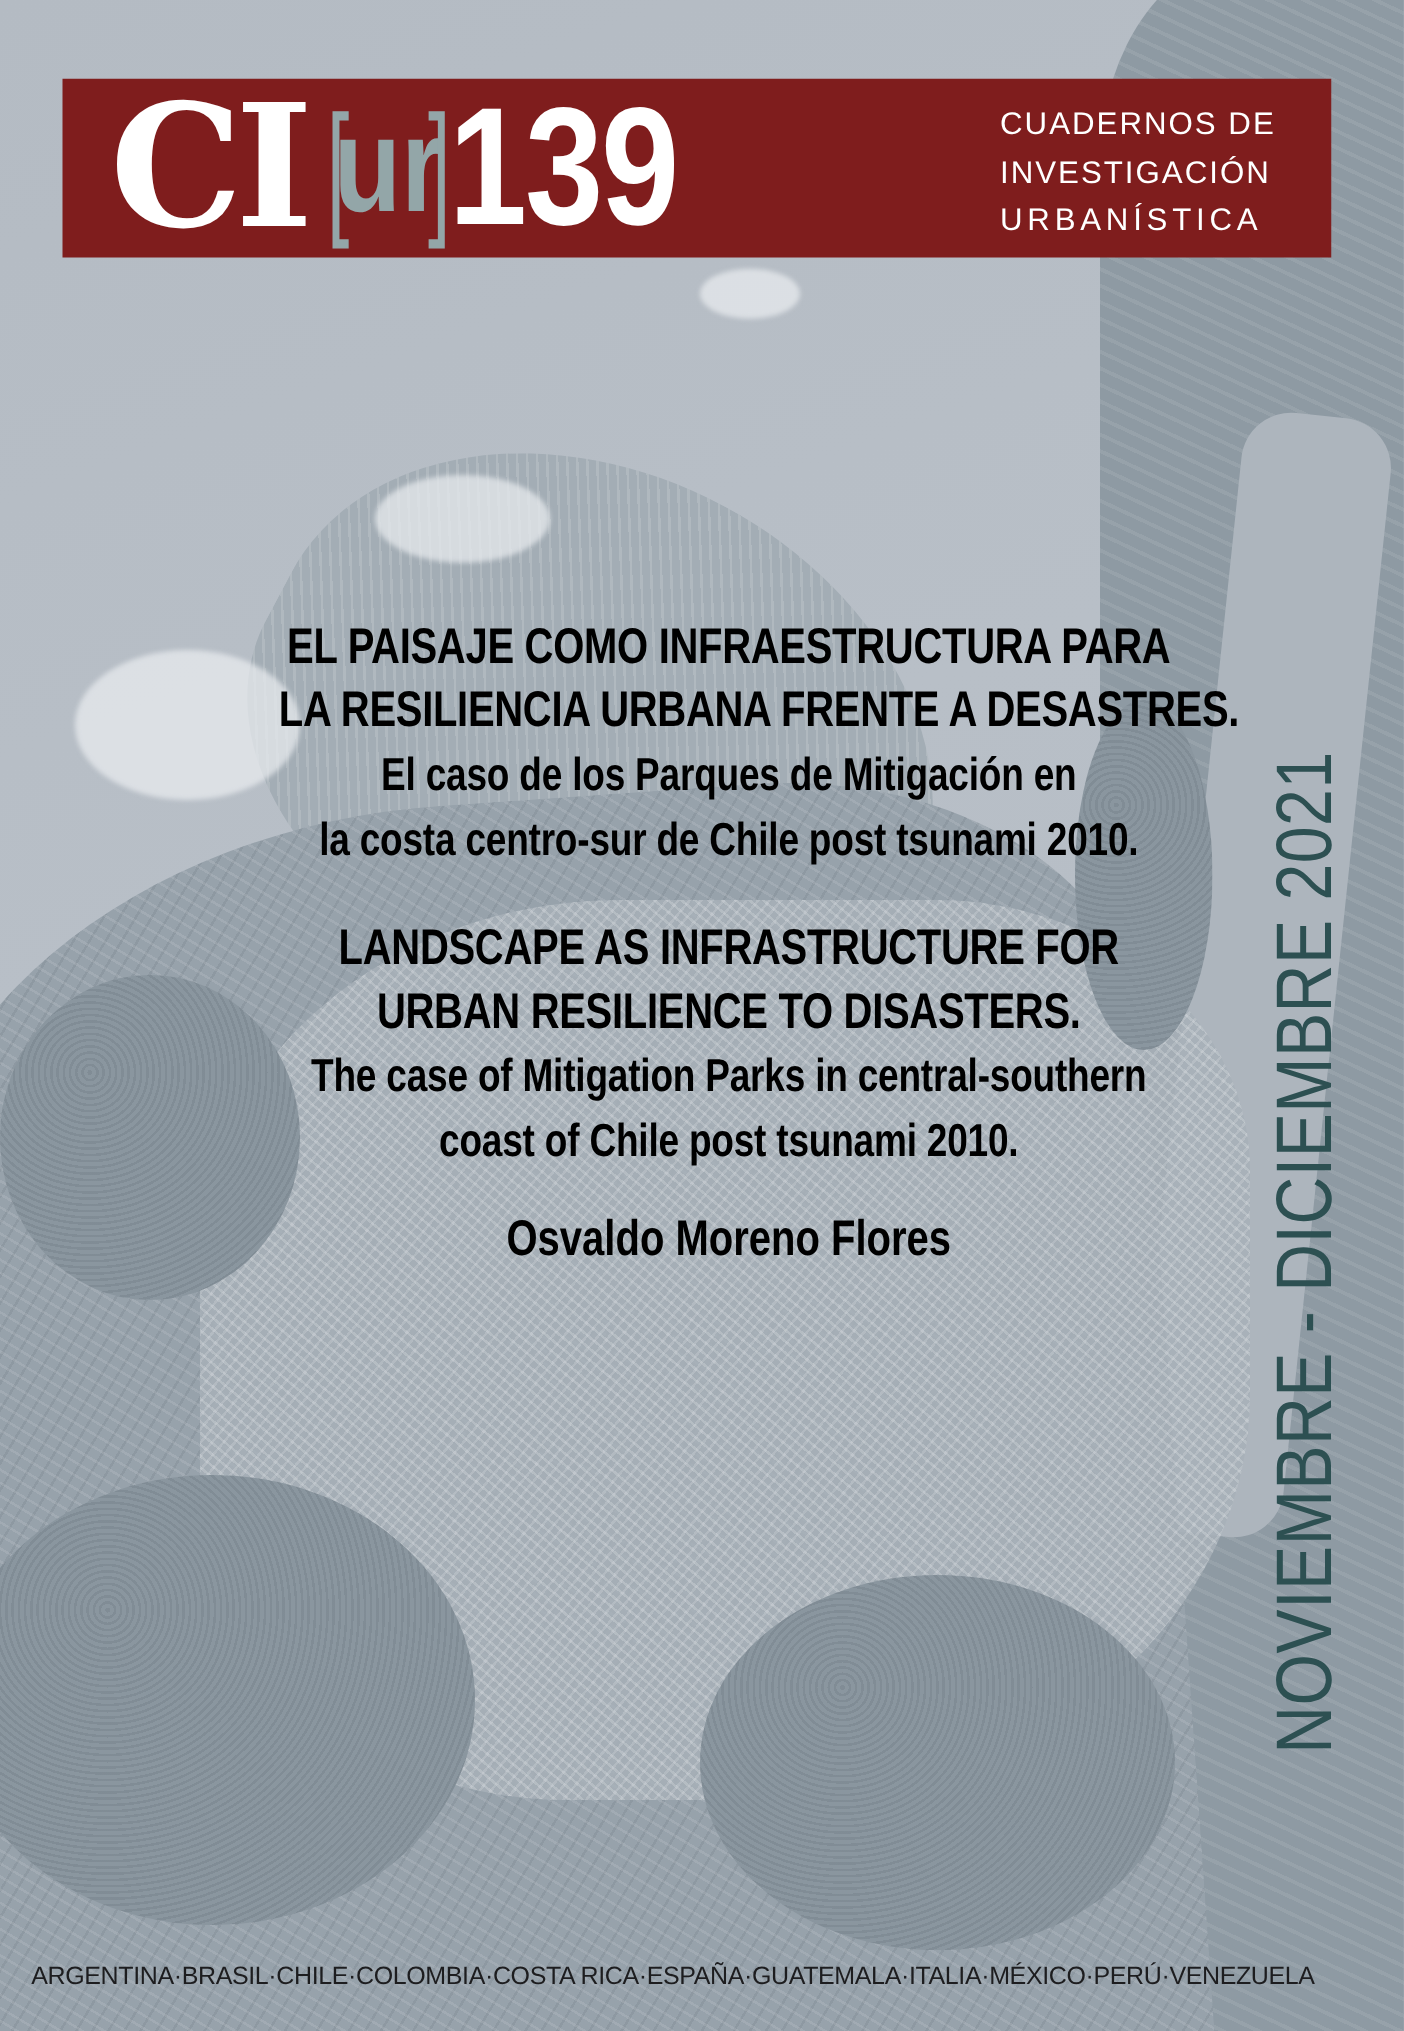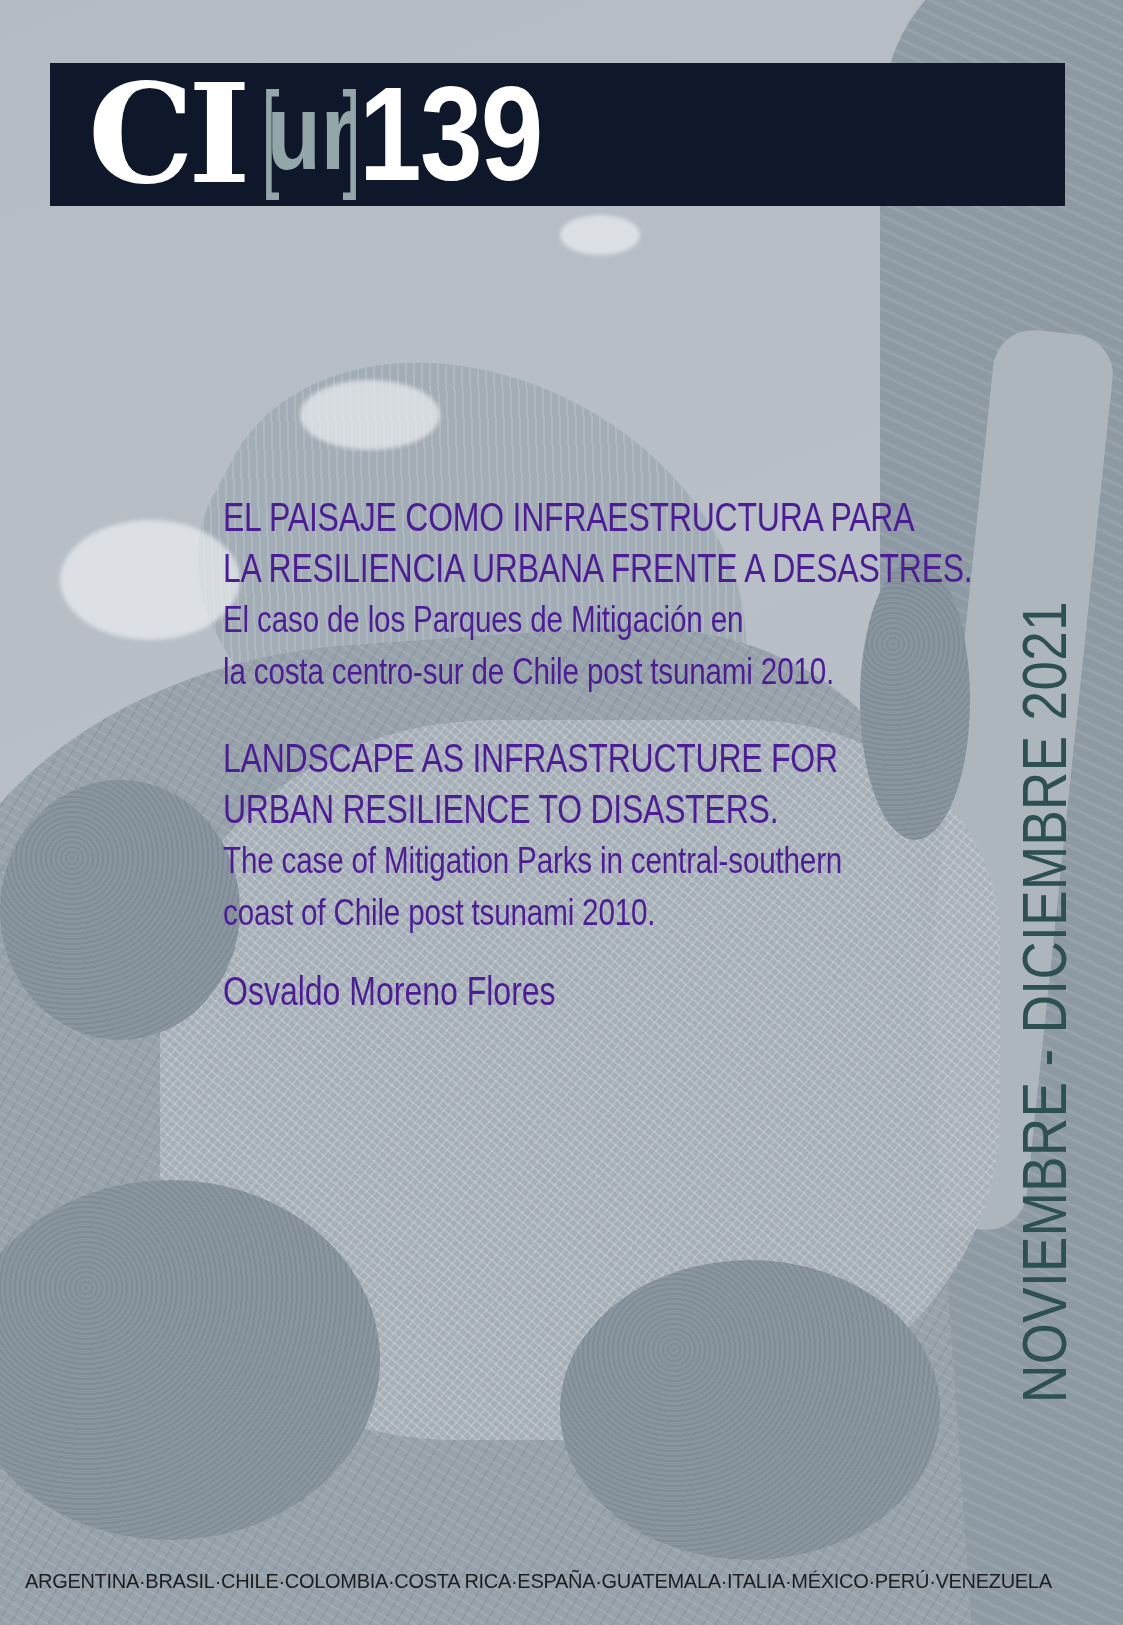--- a/index.html
+++ b/index.html
@@ -61,21 +61,21 @@
     background: #adb5bd; border-radius: 40px; transform: rotate(6deg);
   }
   .bg .surf {
     position: absolute; background: rgba(235,238,241,0.7); border-radius: 50%;
     filter: blur(2px);
   }
 
   
   .header {
     position: absolute; left: 50px; top: 63px; width: 1015px; height: 143px;
-    background: #0f172a;
+    background: #7f1d1d;
   }
   .logo {
     position: absolute; left: 38px; top: 6px; height: 130px;
     display: flex; align-items: center; white-space: nowrap;
   }
   .logo .ci {
     font-family: "DejaVu Serif", serif; font-weight: bold;
     font-size: 136px; line-height: 1; color: #ffffff;
     letter-spacing: -6px; display: inline-block;
     transform: scaleX(0.98); transform-origin: left center;
@@ -103,21 +103,21 @@
     position: absolute; left: 750px; top: 17px; color: #ffffff;
     font-family: "Liberation Sans", sans-serif; font-size: 25px; line-height: 38.5px;
     letter-spacing: 1.6px;
   }
   .journal-name div { white-space: nowrap; }
   .journal-name .l3 { letter-spacing: 3.8px; }
 
   
   .titles {
     position: absolute; right: 180px; top: 492px; width: 900px;
-    text-align: left; color: #4c1d95;
+    text-align: center; color: #000000; font-weight: bold;
   }
   .titles .line {
     display: block; white-space: nowrap;
     font-family: "Liberation Sans", sans-serif;
     transform: scaleX(0.80); transform-origin: right center;
   }
   .titles .h { font-size: 40px; line-height: 51px; letter-spacing: -0.3px; }
   .titles .s { font-size: 37px; line-height: 52px; letter-spacing: -0.2px; }
   .titles .gap { height: 35px; }
   .titles .author { font-size: 40px; line-height: 52px; margin-top: 26px; }
@@ -162,20 +162,25 @@
 </div>
 
 <div class="header">
   <div class="logo">
     <span class="ci">CI</span>
     <span class="bracket open">[</span>
     <span class="ur">ur</span>
     <span class="bracket close">]</span>
     <span class="num">139</span>
   </div>
+  <div class="journal-name">
+    <div class="l1">CUADERNOS DE</div>
+    <div class="l2">INVESTIGACIÓN</div>
+    <div class="l3">URBANÍSTICA</div>
+  </div>
 </div>
 
 <div class="titles">
   <span class="line h">EL PAISAJE COMO INFRAESTRUCTURA PARA</span>
   <span class="line h">LA RESILIENCIA URBANA FRENTE A DESASTRES.</span>
   <span class="line s">El caso de los Parques de Mitigación en</span>
   <span class="line s">la costa centro-sur de Chile post tsunami 2010.</span>
   <div class="gap"></div>
   <span class="line h">LANDSCAPE AS INFRASTRUCTURE FOR</span>
   <span class="line h">URBAN RESILIENCE TO DISASTERS.</span>

